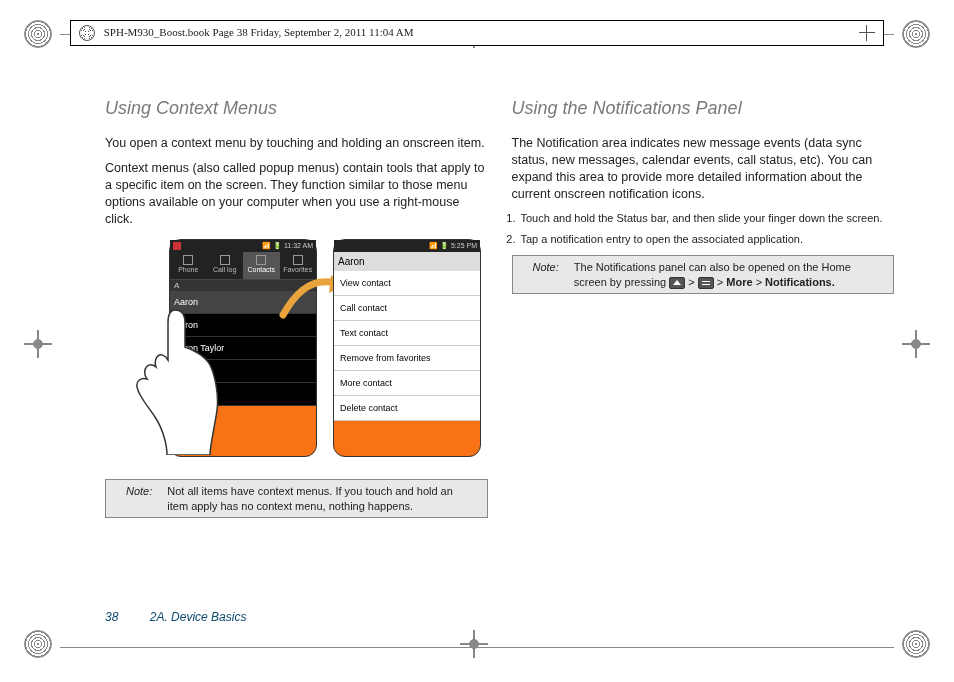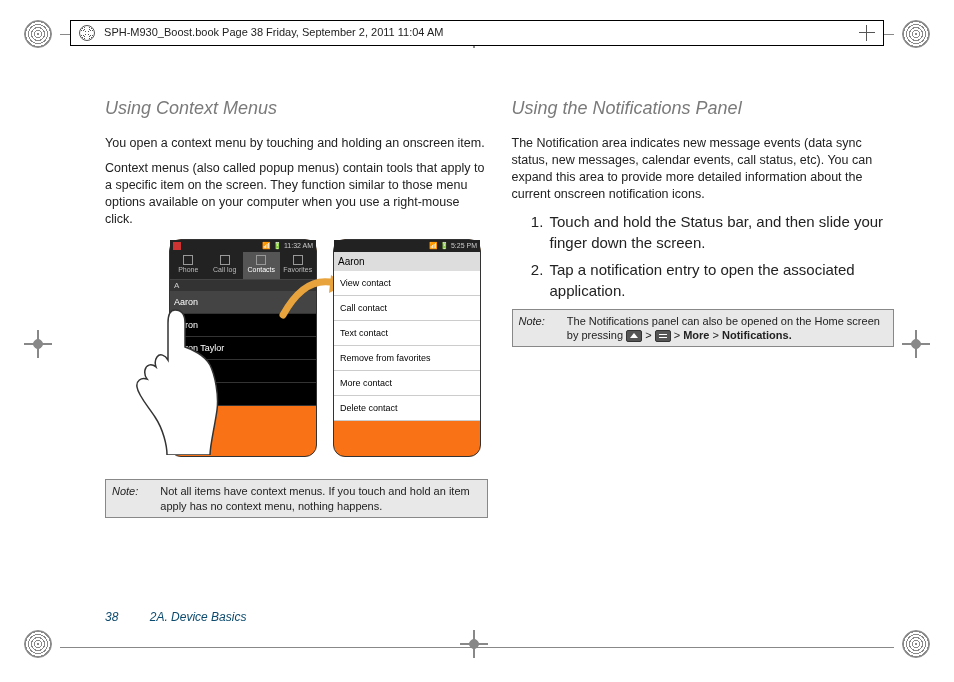--- a/index.html
+++ b/index.html
@@ -38,20 +38,21 @@
   .cross .dot { position:absolute; width:10px; height:10px; left:9px; top:9px; border:1px solid #888; border-radius:50%; background:#888;}
   .hline { position:absolute; left:60px; right:60px; height:1px; background:#888; }
   .hline.top { top: 34px; }
   .hline.bottom { bottom: 34px; }
   .header-bar {
     position: absolute; left: 70px; top: 20px; right: 70px;
     border: 1px solid #000;
     padding: 4px 8px;
     font-size: 11px;
     background: #fff;
+    font-family: Liberation Serif, serif;
   }
   .header-bar .ring-sm {
     display:inline-block; width:16px; height:16px; vertical-align:middle;
     border:1px solid #555; border-radius:50%;
     background: repeating-radial-gradient(circle,#555 0 0.5px, transparent 0.5px 2px);
     margin-right:6px;
   }
   .header-bar .cross-sm {
     display:inline-block; width:16px; height:16px; vertical-align:middle; float:right; position:relative;
   }
@@ -66,29 +67,29 @@
   .col { flex: 1 1 0; }
   h2 {
     font-family: Arial, sans-serif;
     font-style: italic;
     font-weight: 400;
     color: #7a7a7a;
     font-size: 18px;
     margin-bottom: 16px;
   }
   p { font-size: 12.5px; line-height: 1.35; margin-bottom: 8px; }
-  ol { font-size: 15px; line-height: 1.4; margin-left: 36px; margin-bottom: 8px; }
+  ol { font-size: 11px; line-height: 1.4; margin-left: 7px; margin-bottom: 8px; }
   ol li { margin-bottom: 6px; padding-left: 2px; }
   .note {
     border: 1px solid #888;
     background: #e8e8e8;
     font-size: 11px;
-    padding: 4px 6px;
+    padding: 4px 20px;
     display: flex;
-    gap: 22px;
+    gap: 15px;
     line-height: 1.3;
   }
   .note .lbl { font-style: italic; flex: 0 0 auto; }
   .note .txt { flex: 1; }
   .note .txt b { font-weight: bold; }
   .icon-inline {
     display:inline-block; width:16px; height:12px; vertical-align:middle;
     border:1px solid #333; border-radius:2px; background:#555; position:relative;
   }
   .icon-inline.home::after {

